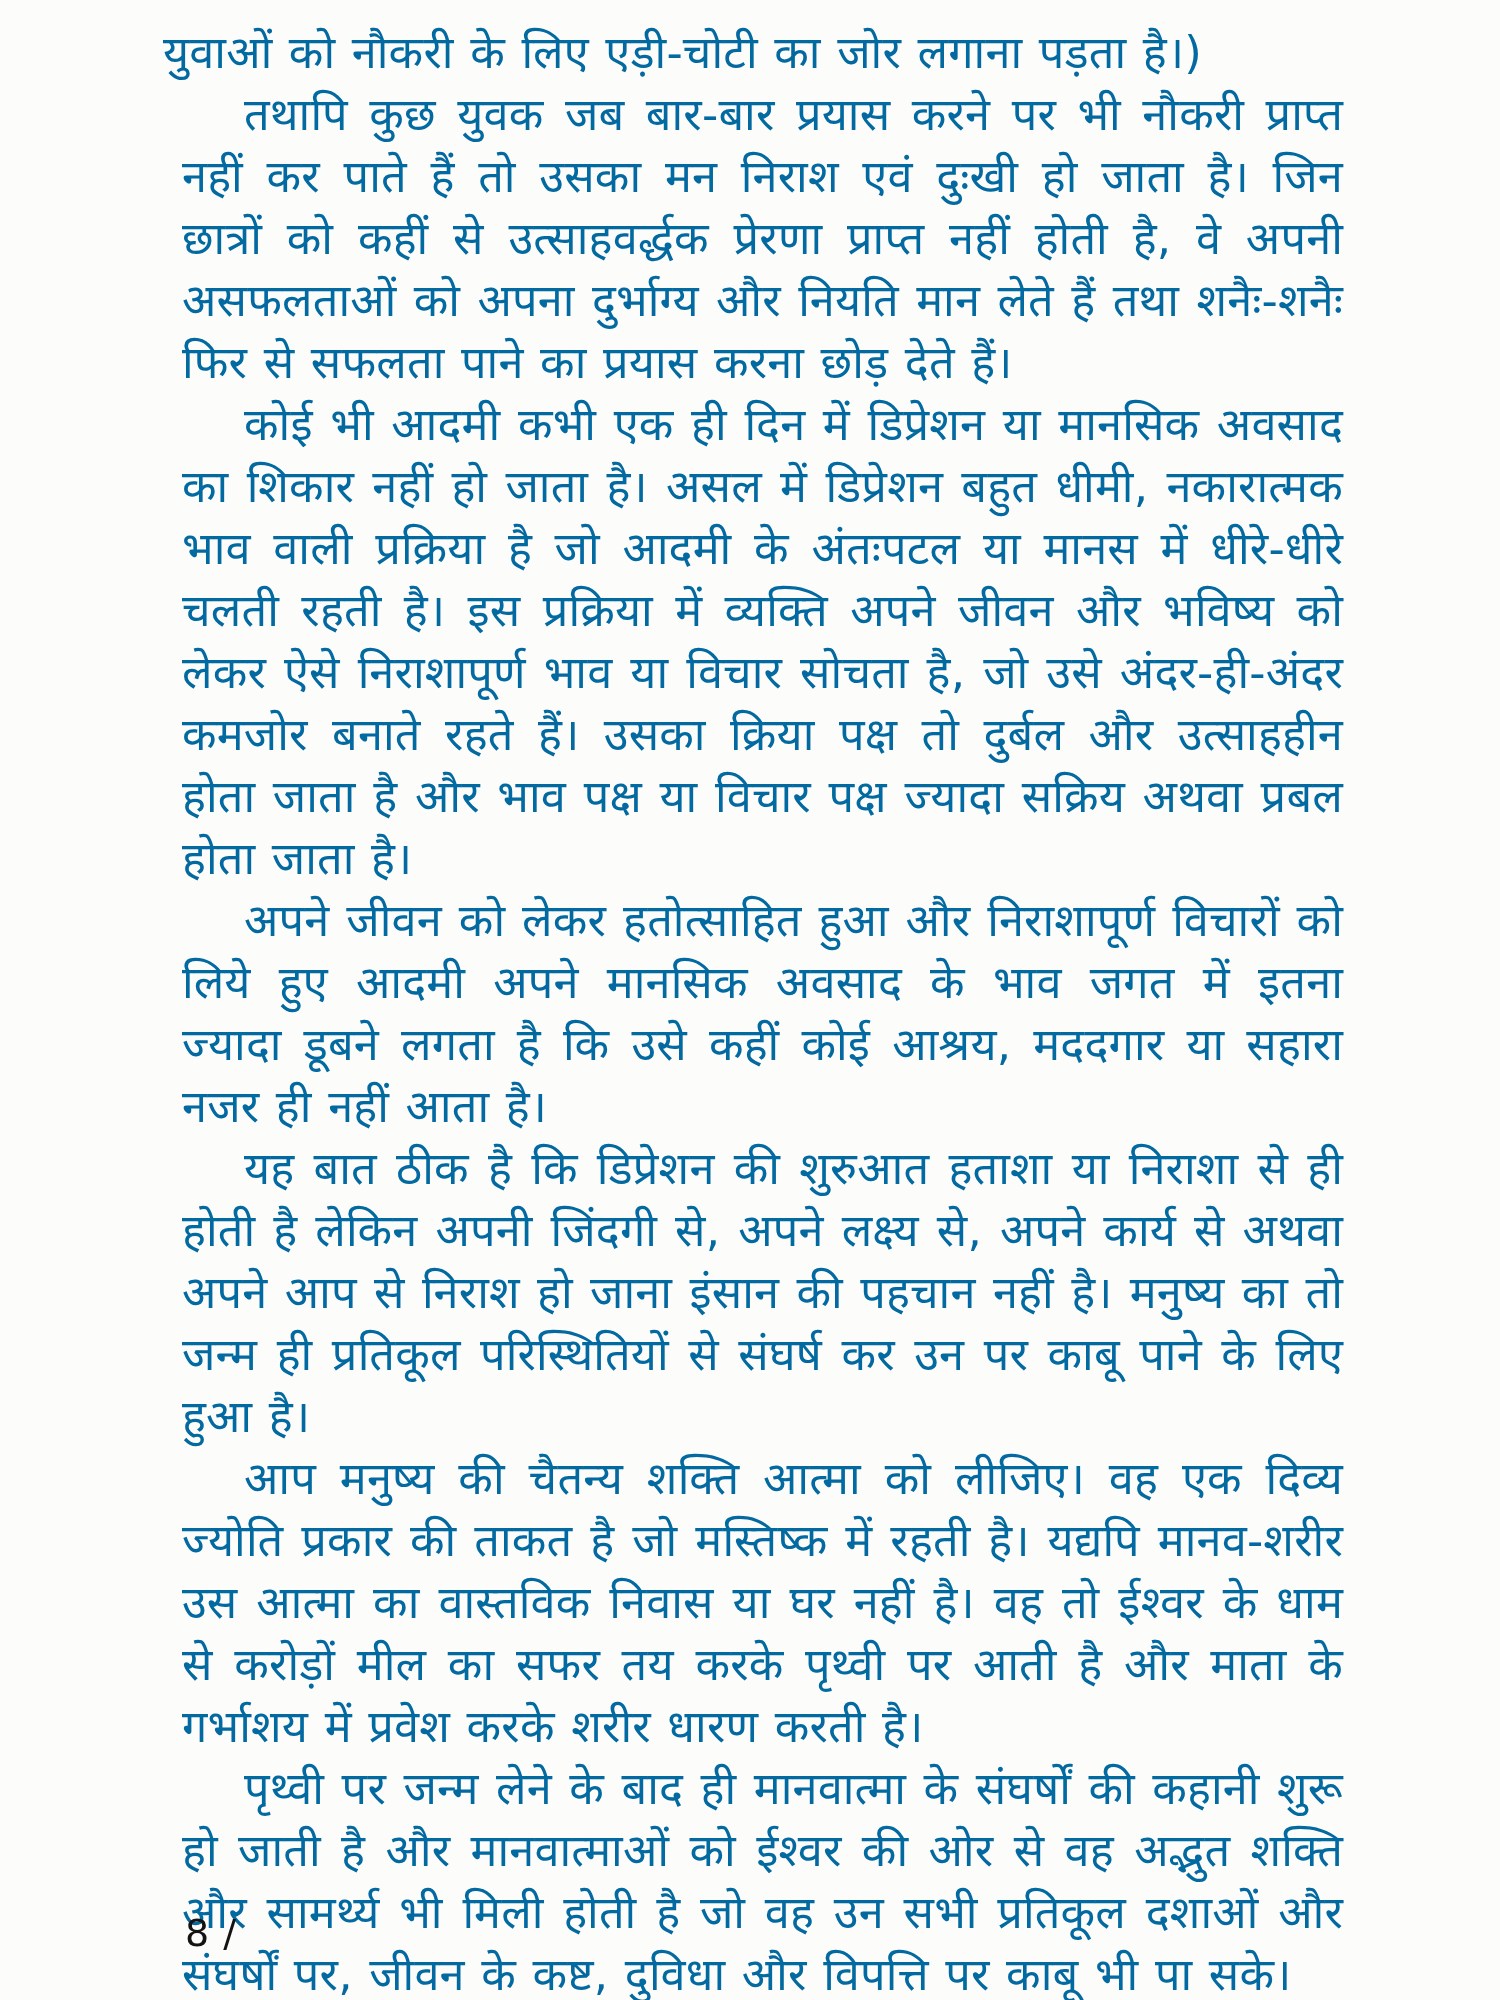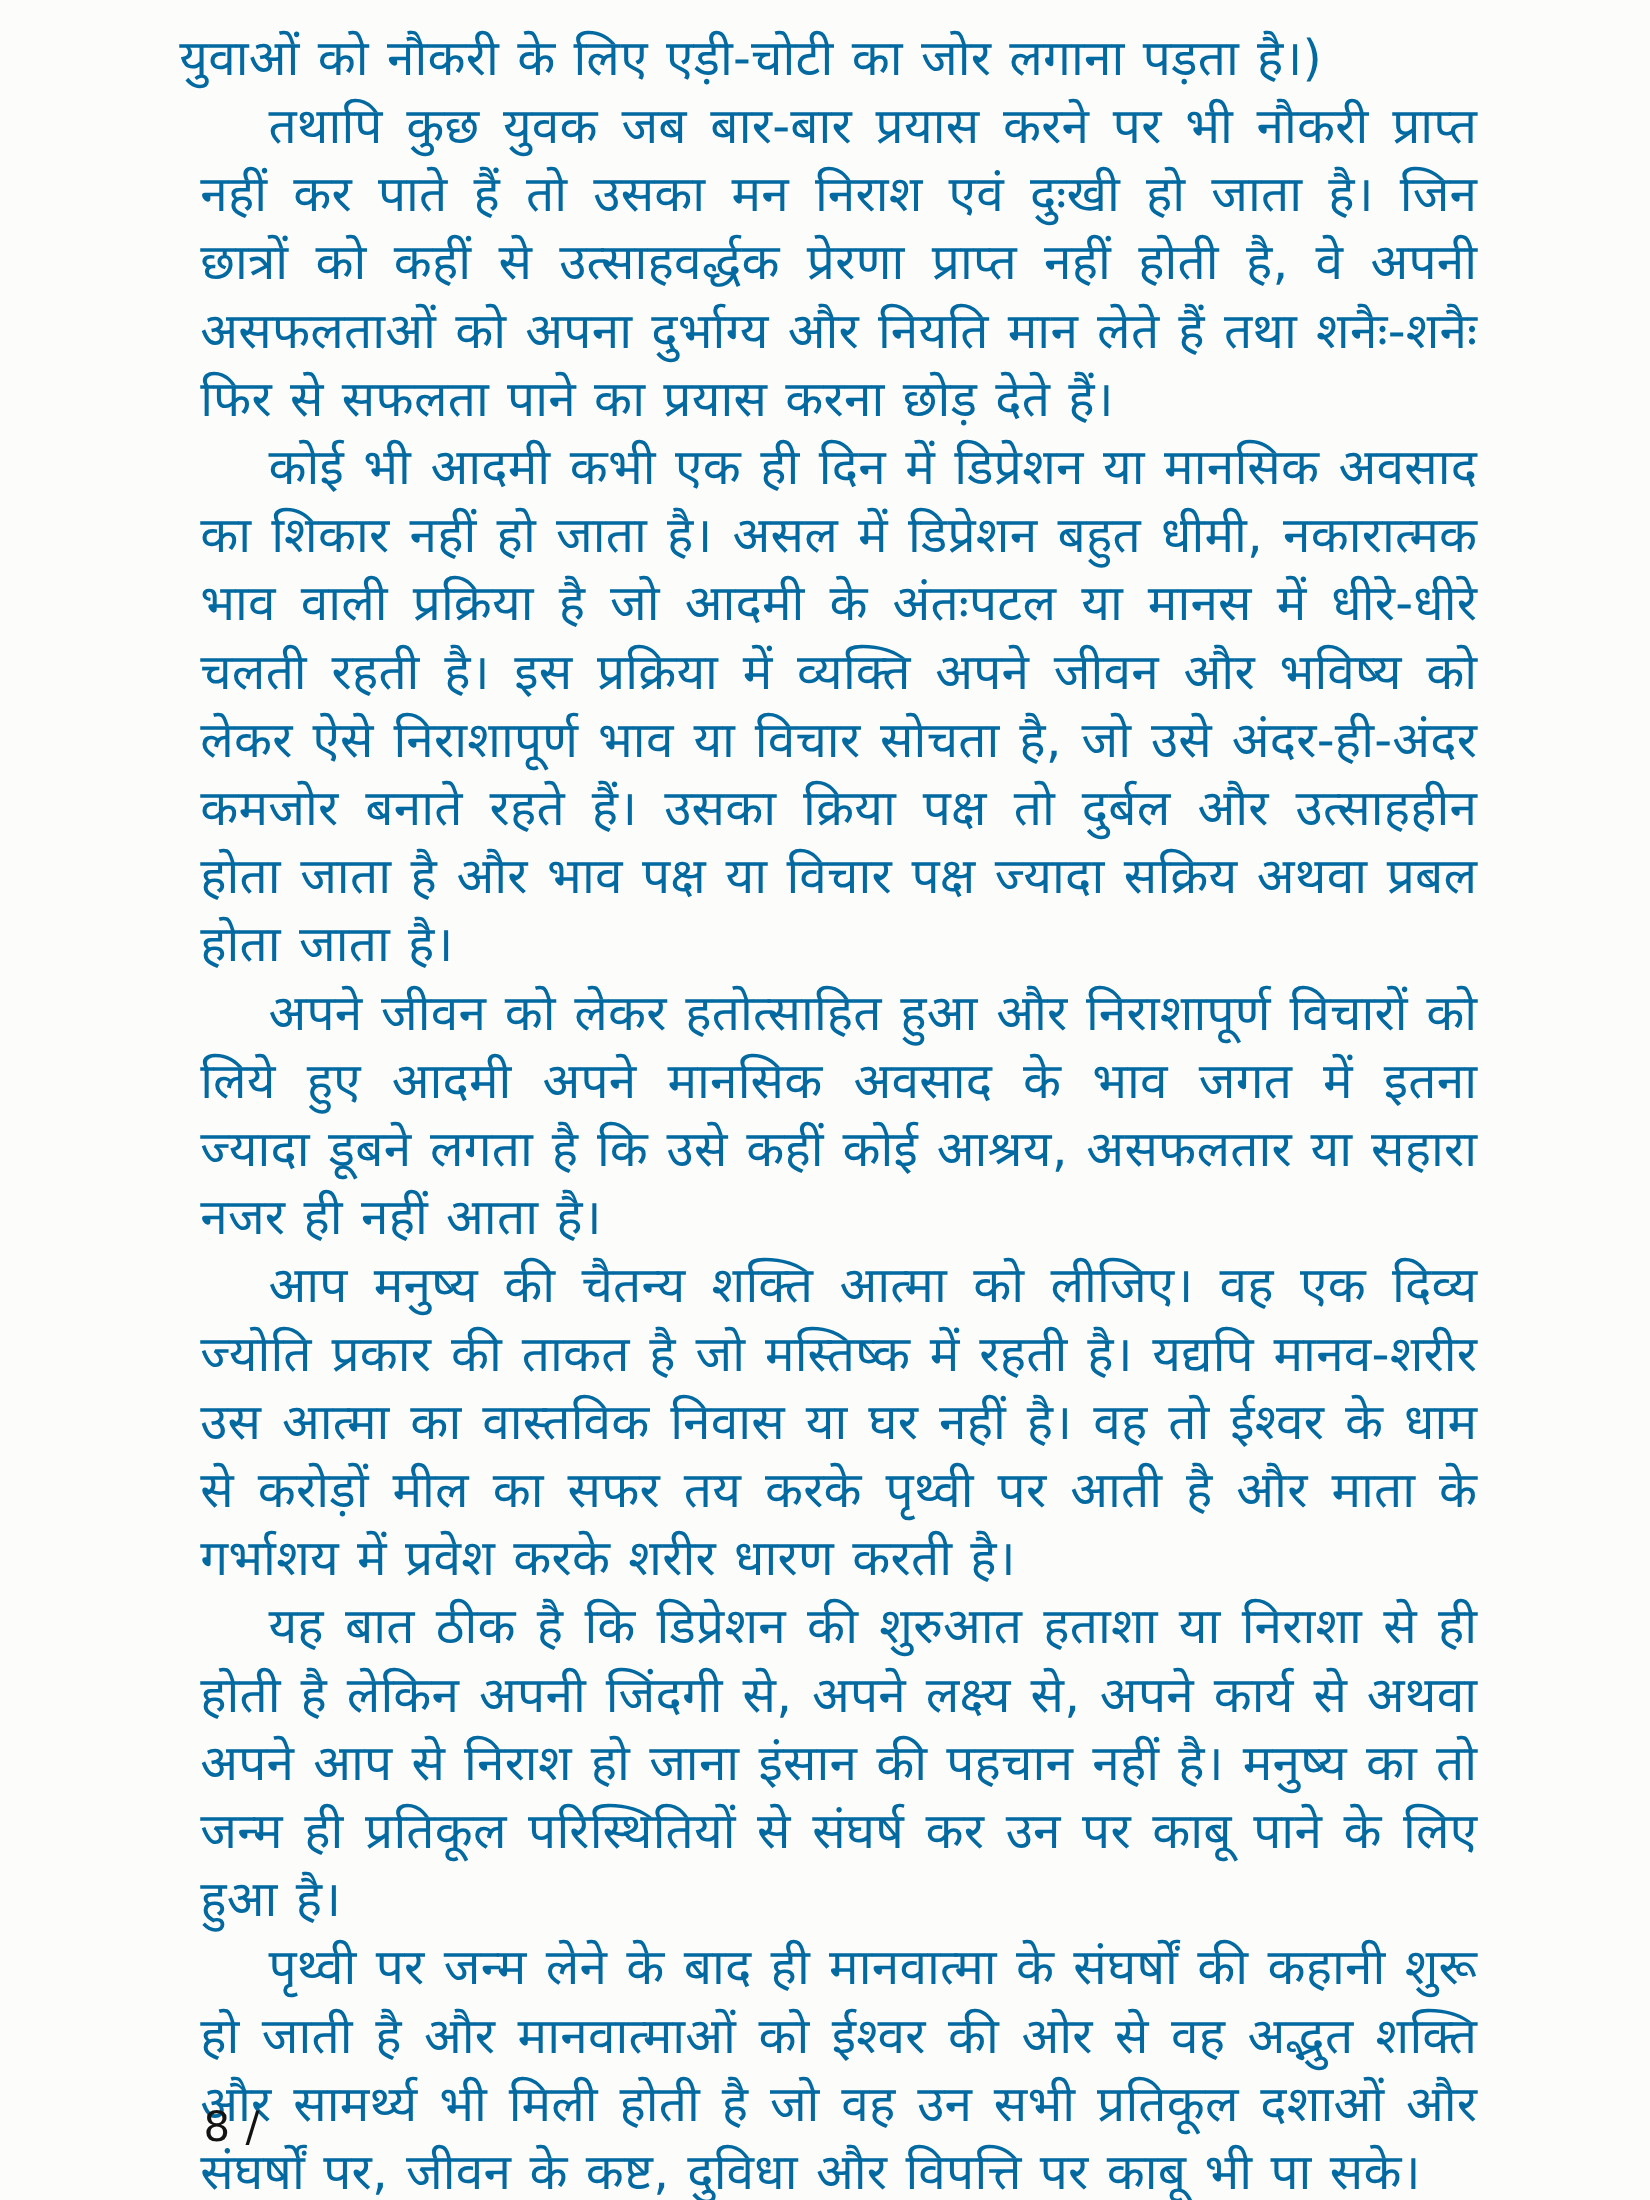--- a/index.html
+++ b/index.html
@@ -56,23 +56,23 @@
 </style>
 </head>
 <body>
 
 <div class="page">
 
   <div class="text-block">
     <p class="para no-indent">युवाओं को नौकरी के लिए एड़ी-चोटी का जोर लगाना पड़ता है।)</p>
     <p class="para indent">तथापि कुछ युवक जब बार-बार प्रयास करने पर भी नौकरी प्राप्त नहीं कर पाते हैं तो उसका मन निराश एवं दुःखी हो जाता है। जिन छात्रों को कहीं से उत्साहवर्द्धक प्रेरणा प्राप्त नहीं होती है, वे अपनी असफलताओं को अपना दुर्भाग्य और नियति मान लेते हैं तथा शनैः-शनैः फिर से सफलता पाने का प्रयास करना छोड़ देते हैं।</p>
     <p class="para indent">कोई भी आदमी कभी एक ही दिन में डिप्रेशन या मानसिक अवसाद का शिकार नहीं हो जाता है। असल में डिप्रेशन बहुत धीमी, नकारात्मक भाव वाली प्रक्रिया है जो आदमी के अंतःपटल या मानस में धीरे-धीरे चलती रहती है। इस प्रक्रिया में व्यक्ति अपने जीवन और भविष्य को लेकर ऐसे निराशापूर्ण भाव या विचार सोचता है, जो उसे अंदर-ही-अंदर कमजोर बनाते रहते हैं। उसका क्रिया पक्ष तो दुर्बल और उत्साहहीन होता जाता है और भाव पक्ष या विचार पक्ष ज्यादा सक्रिय अथवा प्रबल होता जाता है।</p>
-    <p class="para indent">अपने जीवन को लेकर हतोत्साहित हुआ और निराशापूर्ण विचारों को लिये हुए आदमी अपने मानसिक अवसाद के भाव जगत में इतना ज्यादा डूबने लगता है कि उसे कहीं कोई आश्रय, असफलतार या सहारा नजर ही नहीं आता है।</p>
+    <p class="para indent">अपने जीवन को लेकर हतोत्साहित हुआ और निराशापूर्ण विचारों को लिये हुए आदमी अपने मानसिक अवसाद के भाव जगत में इतना ज्यादा डूबने लगता है कि उसे कहीं कोई आश्रय, मददगार या सहारा नजर ही नहीं आता है।</p>
+    <p class="para indent">यह बात ठीक है कि डिप्रेशन की शुरुआत हताशा या निराशा से ही होती है लेकिन अपनी जिंदगी से, अपने लक्ष्य से, अपने कार्य से अथवा अपने आप से निराश हो जाना इंसान की पहचान नहीं है। मनुष्य का तो जन्म ही प्रतिकूल परिस्थितियों से संघर्ष कर उन पर काबू पाने के लिए हुआ है।</p>
     <p class="para indent">आप मनुष्य की चैतन्य शक्ति आत्मा को लीजिए। वह एक दिव्य ज्योति प्रकार की ताकत है जो मस्तिष्क में रहती है। यद्यपि मानव-शरीर उस आत्मा का वास्तविक निवास या घर नहीं है। वह तो ईश्वर के धाम से करोड़ों मील का सफर तय करके पृथ्वी पर आती है और माता के गर्भाशय में प्रवेश करके शरीर धारण करती है।</p>
-    <p class="para indent">यह बात ठीक है कि डिप्रेशन की शुरुआत हताशा या निराशा से ही होती है लेकिन अपनी जिंदगी से, अपने लक्ष्य से, अपने कार्य से अथवा अपने आप से निराश हो जाना इंसान की पहचान नहीं है। मनुष्य का तो जन्म ही प्रतिकूल परिस्थितियों से संघर्ष कर उन पर काबू पाने के लिए हुआ है।</p>
     <p class="para indent">पृथ्वी पर जन्म लेने के बाद ही मानवात्मा के संघर्षों की कहानी शुरू हो जाती है और मानवात्माओं को ईश्वर की ओर से वह अद्भुत शक्ति और सामर्थ्य भी मिली होती है जो वह उन सभी प्रतिकूल दशाओं और संघर्षों पर, जीवन के कष्ट, दुविधा और विपत्ति पर काबू भी पा सके।</p>
 
   </div>
 
   <div class="footer">
     <span>8</span>
     <span>/</span>
   </div>
 
 </div>

